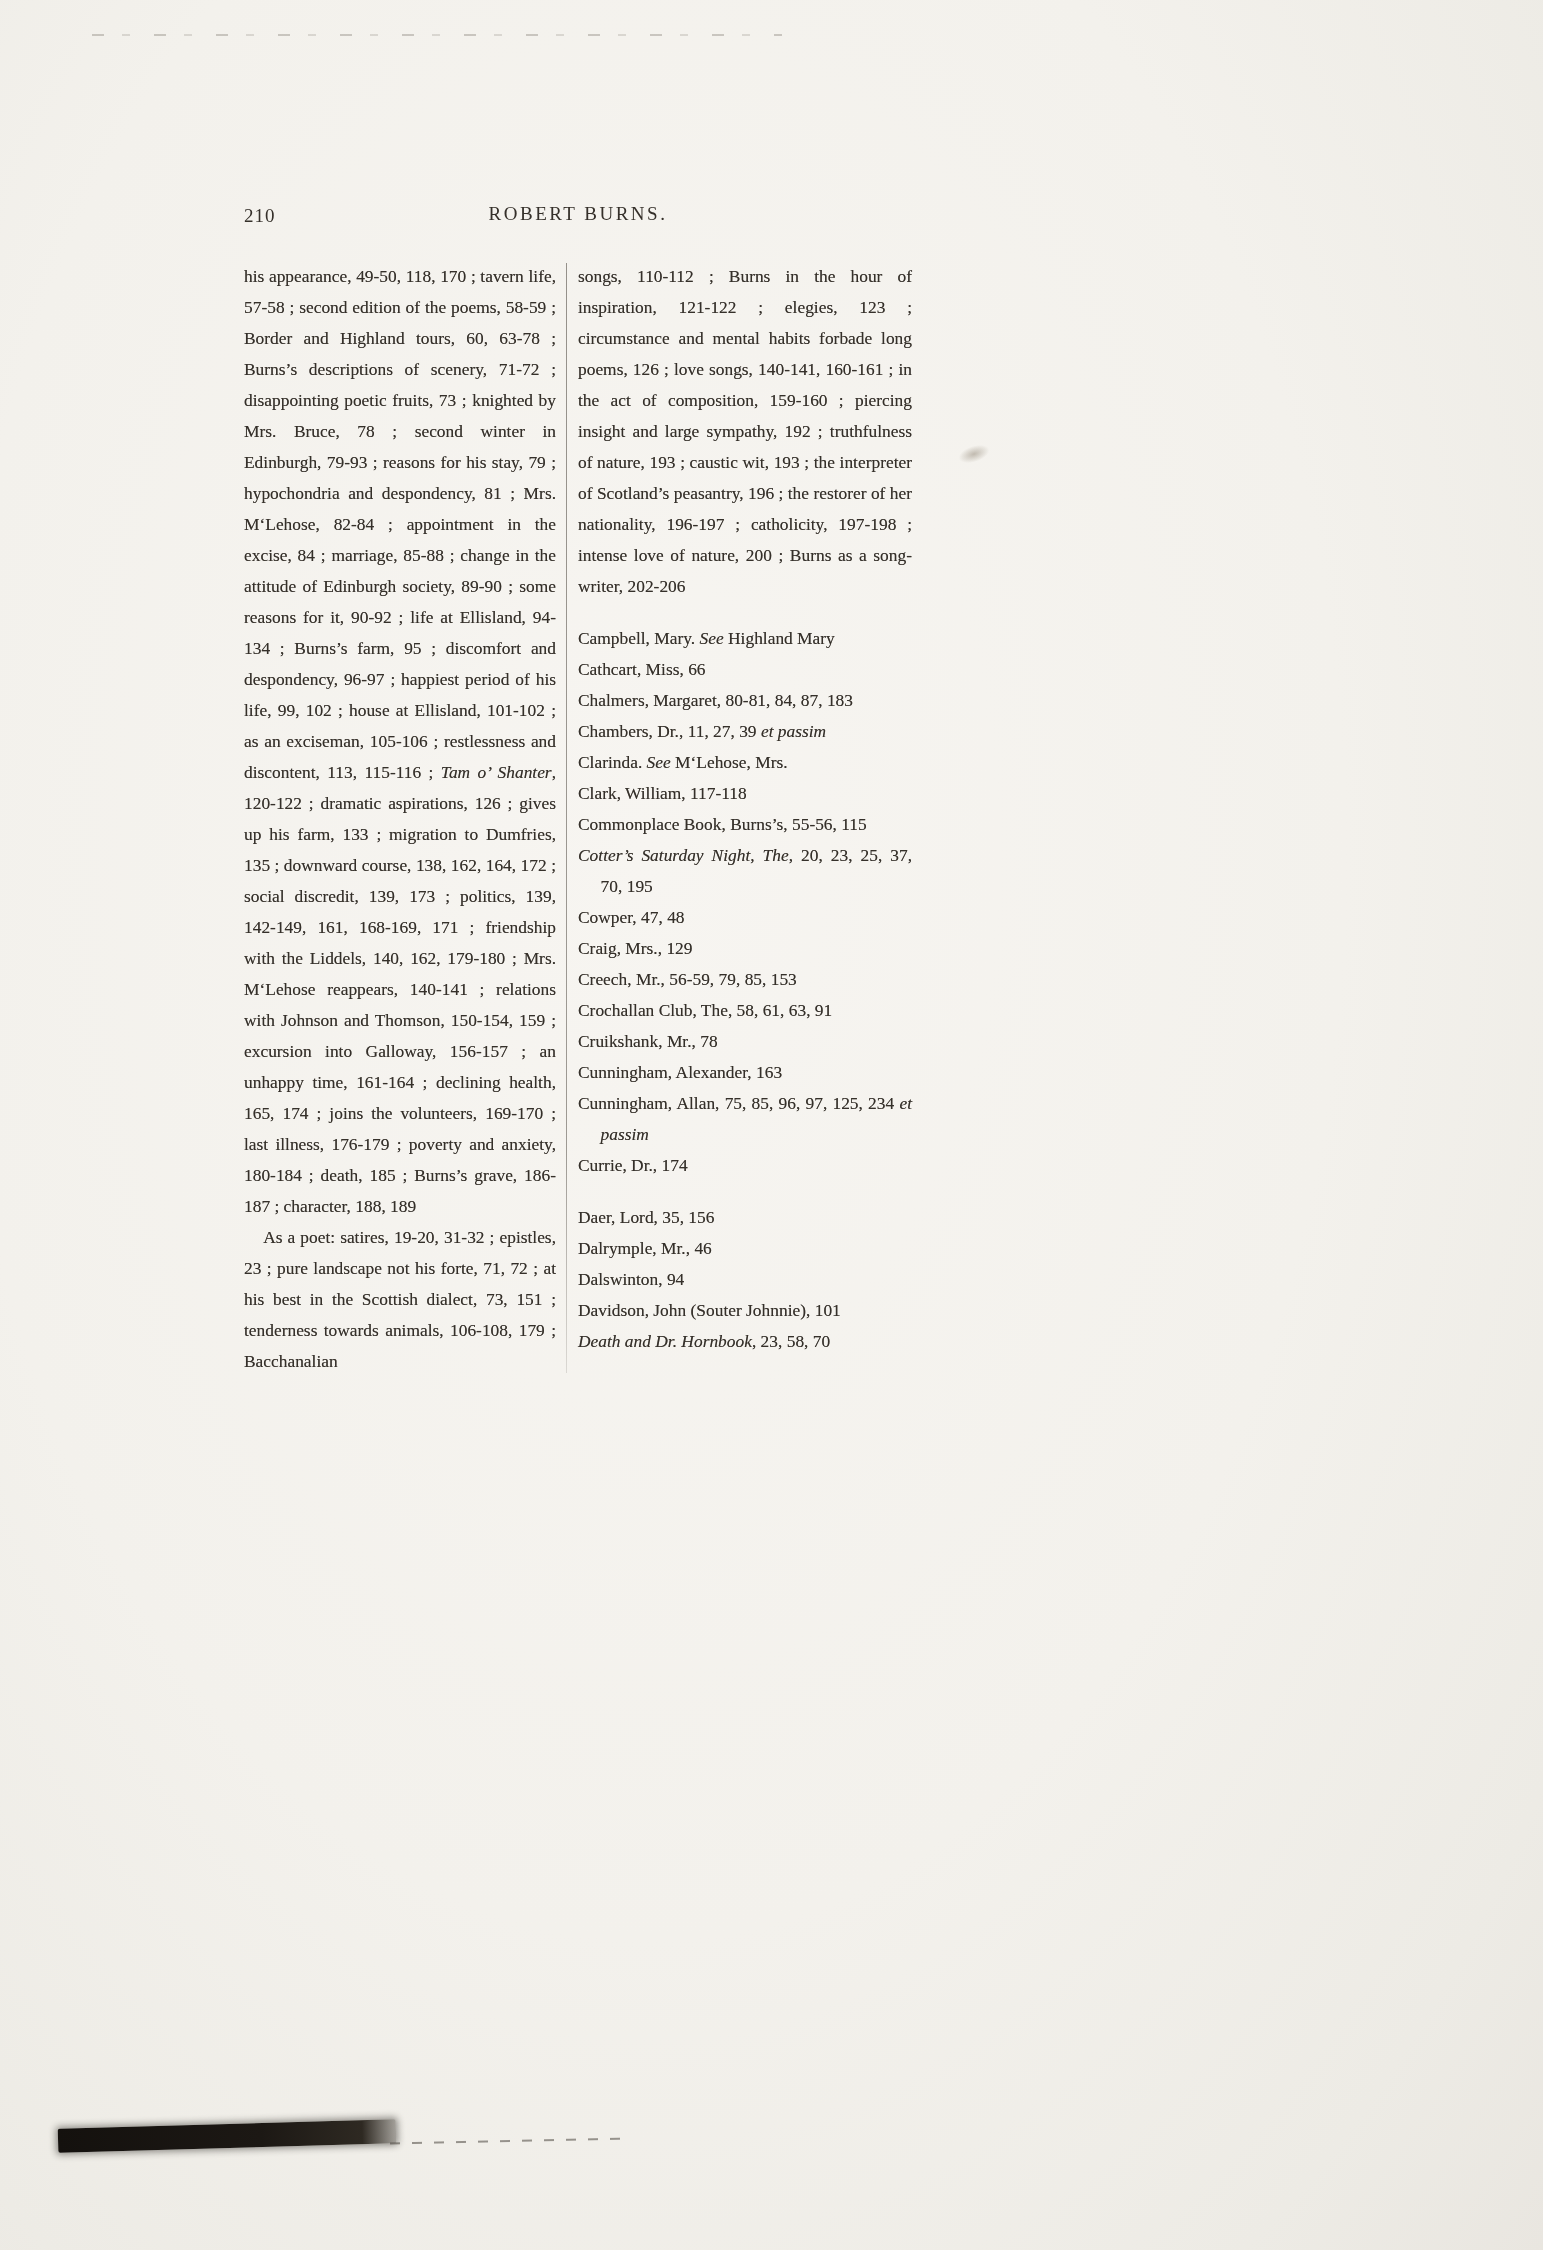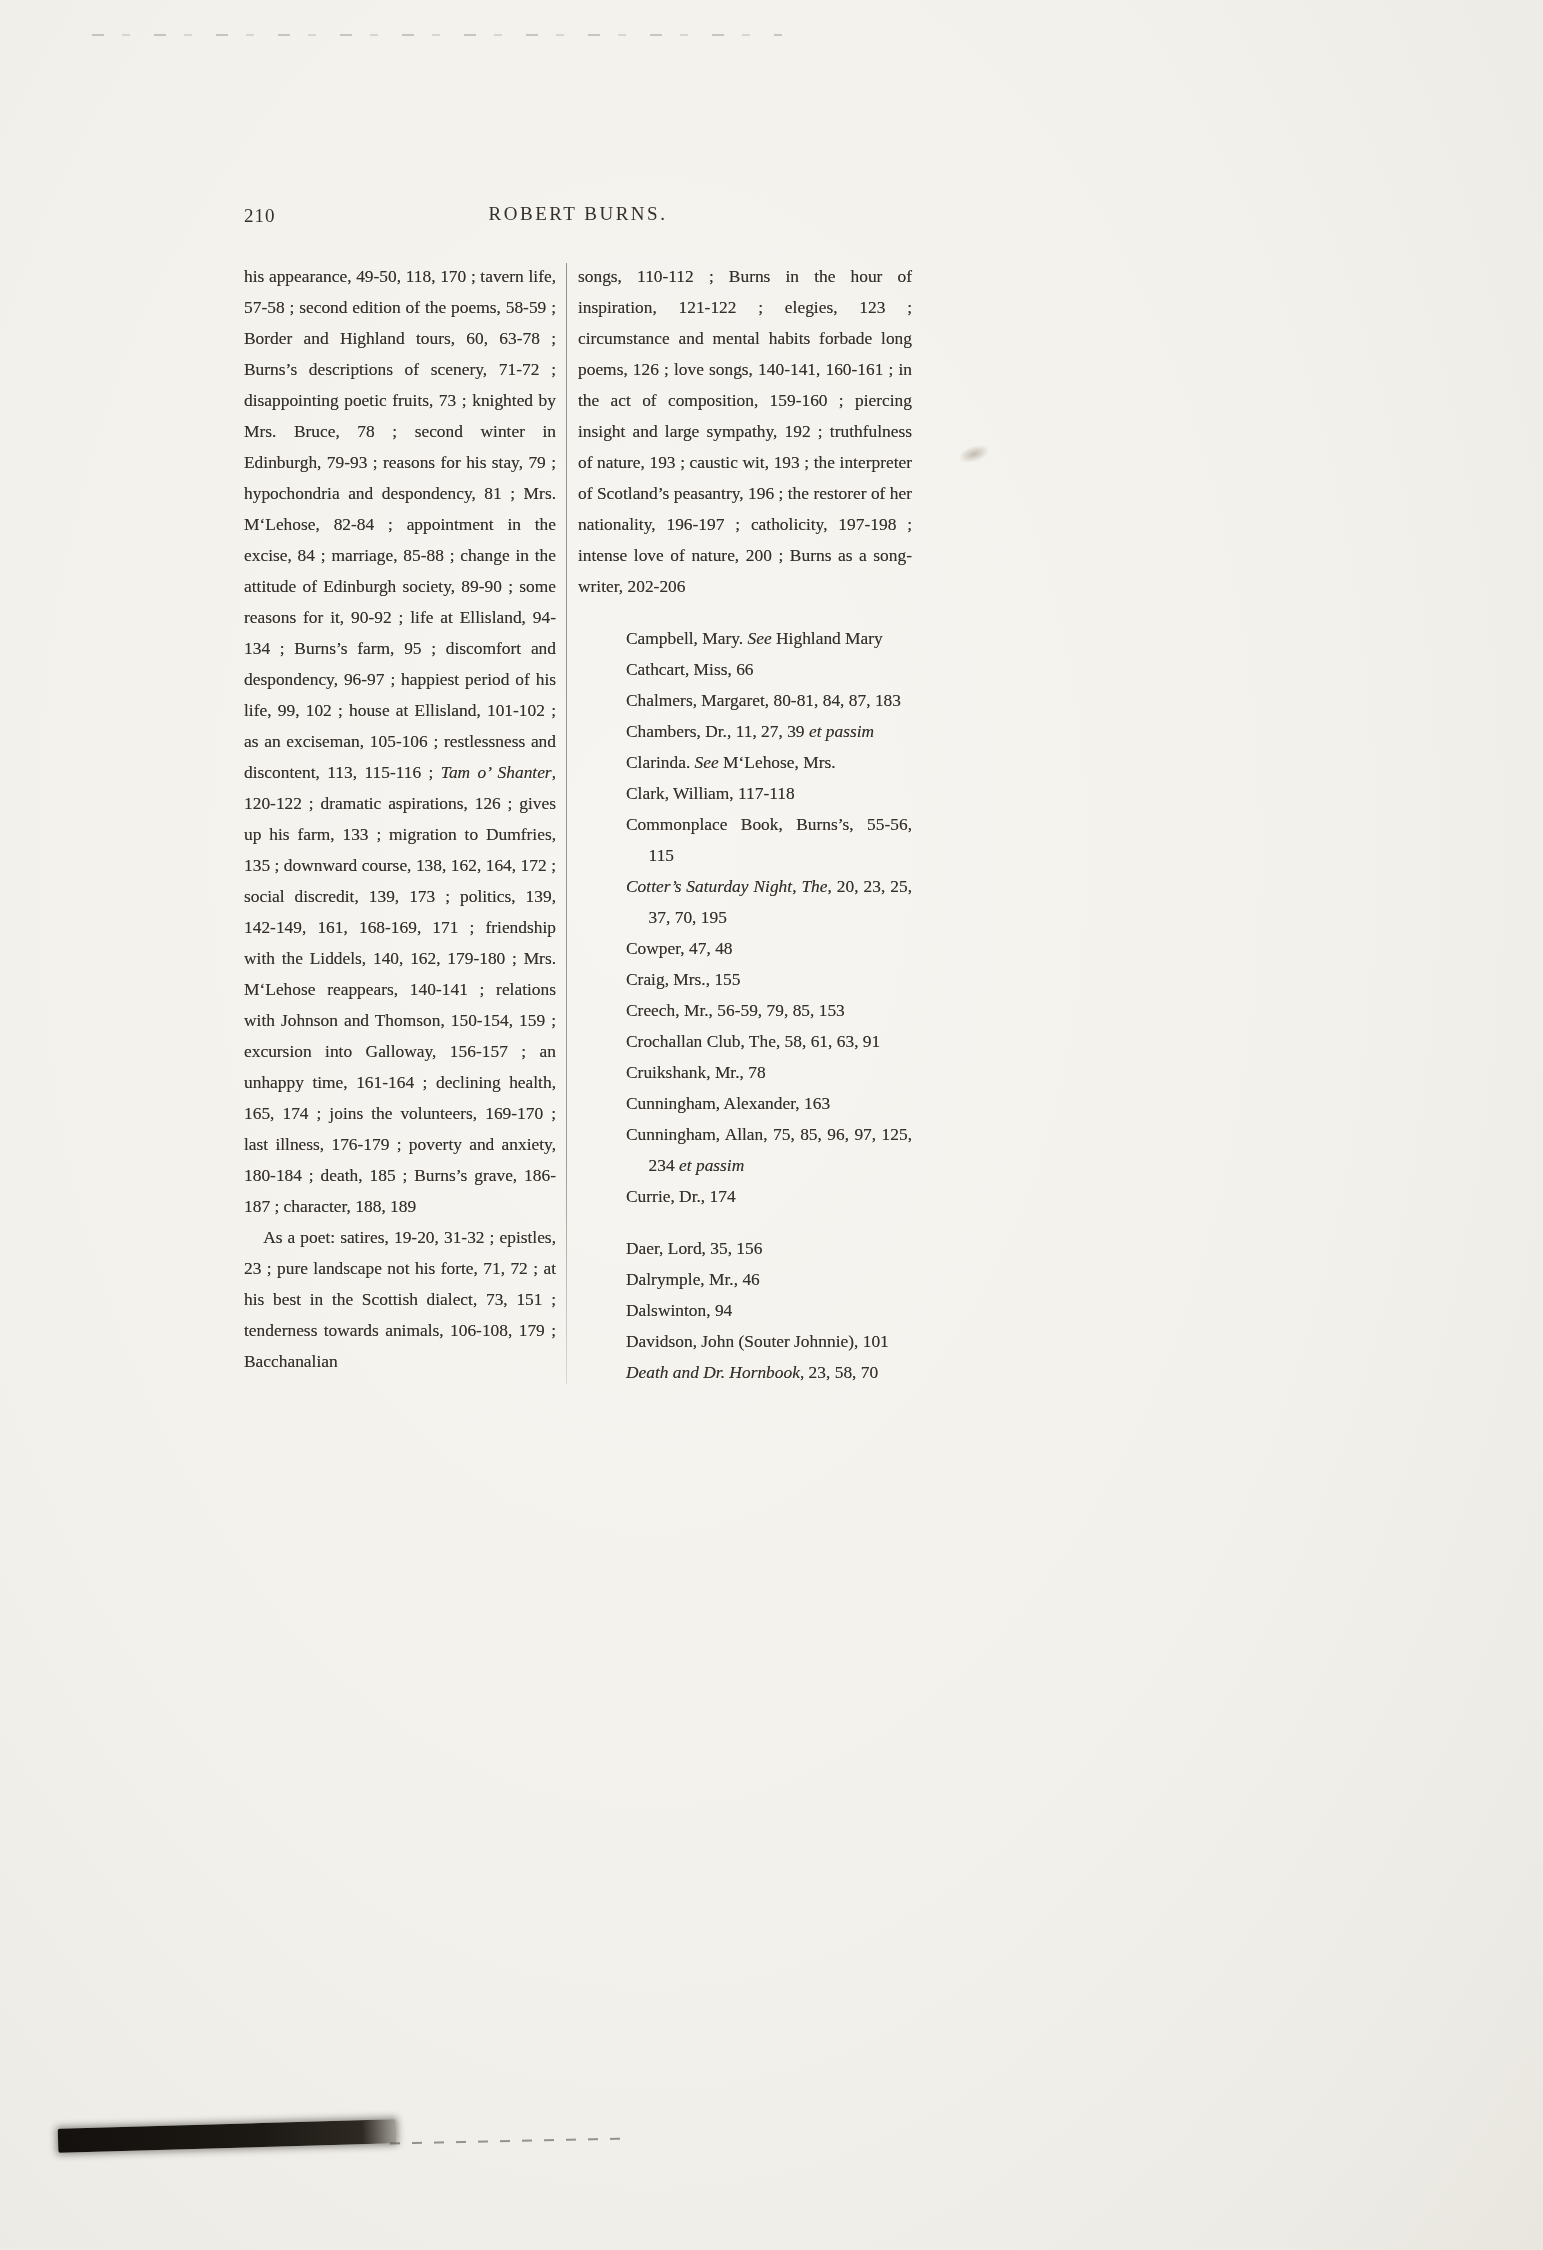--- a/index.html
+++ b/index.html
@@ -16,21 +16,21 @@
   .header {position:relative; height:28px;margin-top:37px;}
   .page-number {position:absolute; left:0; top:2px; font-size:19px; letter-spacing:1px;}
   .page-title {text-align:center; font-size:19px; letter-spacing:2.5px;}
   .columns {display:flex; margin-top:30px; position:relative;}
   .col-left  {width:312px;}
   .col-right {width:334px; margin-left:22px;}
   .divider {position:absolute; left:322px; top:2px; bottom:4px; width:1px;
             background:linear-gradient(to bottom, rgba(70,64,56,0.55) 0%, rgba(70,64,56,0.5) 80%, rgba(70,64,56,0.15) 100%);}
   .para {font-size:17.4px; line-height:31px; text-align:justify; text-shadow:0 0 0.5px rgba(53,48,42,0.55);}
   .para.indent {text-indent:1.1em;}
-  .para.entry  {padding-left:1.3em; text-indent:-1.3em;margin-left:48px;}
+  .para.entry  {padding-left:1.3em; text-indent:-1.3em;}
   .para.gap    {margin-top:21px;}
   .it {font-style:italic;}
   
   .artifact-top {position:absolute; top:34px; left:92px; width:690px; height:2px;
     background:repeating-linear-gradient(to right, rgba(110,103,93,0.32) 0 12px, transparent 12px 30px, rgba(110,103,93,0.2) 30px 38px, transparent 38px 62px);}
   .artifact-smudge {position:absolute; left:958px; top:446px; width:32px; height:16px;
     background:radial-gradient(ellipse, rgba(130,118,100,0.45), transparent 70%); transform:rotate(-18deg);}
   .artifact-bottom {position:absolute; left:58px; top:2124px; width:338px; height:24px;
     background:linear-gradient(to right, #14110e 0%, #1c1814 60%, #2e2922 90%, rgba(46,41,34,0.4) 100%);
     transform:rotate(-1.6deg); border-radius:2px;
@@ -62,21 +62,21 @@
           <div class="para cont"><span>songs, 110-112 ; Burns in the hour of inspiration, 121-122 ; elegies, 123 ; circumstance and mental habits forbade long poems, 126 ; love songs, 140-141, 160-161 ; in the act of composition, 159-160 ; piercing insight and large sympathy, 192 ; truthfulness of nature, 193 ; caustic wit, 193 ; the interpreter of Scotland’s peasantry, 196 ; the restorer of her nationality, 196-197 ; catholicity, 197-198 ; intense love of nature, 200 ; Burns as a song-writer, 202-206</span></div>
           <div class="para entry gap"><span>Campbell, Mary.  </span><span class="it">See</span><span> Highland Mary</span></div>
           <div class="para entry"><span>Cathcart, Miss, 66</span></div>
           <div class="para entry"><span>Chalmers, Margaret, 80-81, 84, 87, 183</span></div>
           <div class="para entry"><span>Chambers, Dr., 11, 27, 39 </span><span class="it">et passim</span></div>
           <div class="para entry"><span>Clarinda.  </span><span class="it">See</span><span> M‘Lehose, Mrs.</span></div>
           <div class="para entry"><span>Clark, William, 117-118</span></div>
           <div class="para entry"><span>Commonplace Book, Burns’s, 55-56, 115</span></div>
           <div class="para entry"><span class="it">Cotter’s Saturday Night, The</span><span>, 20, 23, 25, 37, 70, 195</span></div>
           <div class="para entry"><span>Cowper, 47, 48</span></div>
-          <div class="para entry"><span>Craig, Mrs., 155</span></div>
+          <div class="para entry"><span>Craig, Mrs., 129</span></div>
           <div class="para entry"><span>Creech, Mr., 56-59, 79, 85, 153</span></div>
           <div class="para entry"><span>Crochallan Club, The, 58, 61, 63, 91</span></div>
           <div class="para entry"><span>Cruikshank, Mr., 78</span></div>
           <div class="para entry"><span>Cunningham, Alexander, 163</span></div>
           <div class="para entry"><span>Cunningham, Allan, 75, 85, 96, 97, 125, 234 </span><span class="it">et passim</span></div>
           <div class="para entry"><span>Currie, Dr., 174</span></div>
           <div class="para entry gap"><span>Daer, Lord, 35, 156</span></div>
           <div class="para entry"><span>Dalrymple, Mr., 46</span></div>
           <div class="para entry"><span>Dalswinton, 94</span></div>
           <div class="para entry"><span>Davidson, John (Souter Johnnie), 101</span></div>

